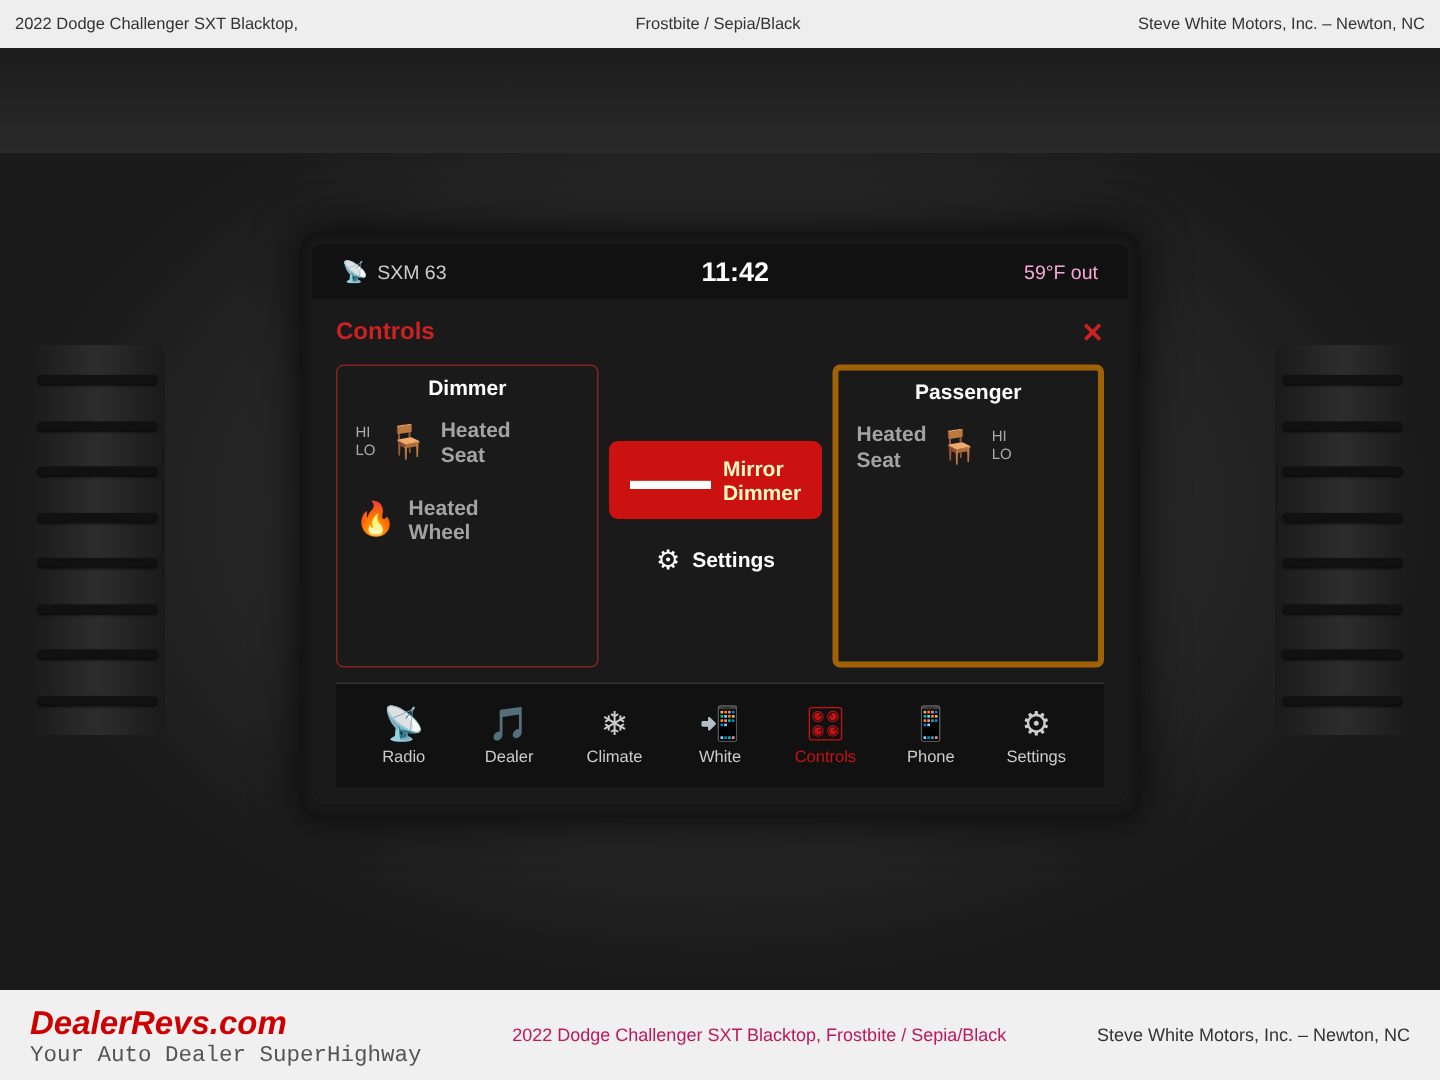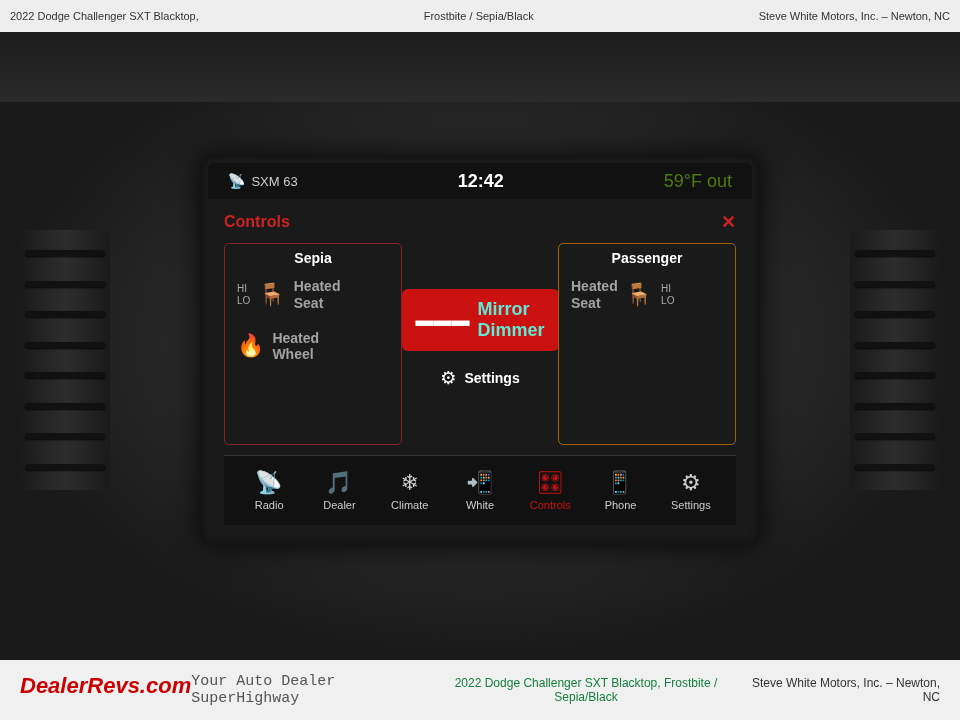--- a/index.html
+++ b/index.html
@@ -109,22 +109,22 @@
       gap: 6px;
     }
 
     .status-center {
       font-size: 18px;
       font-weight: bold;
       color: #fff;
     }
 
     .status-right {
-      font-size: 18px;
-      color: #4d7c0f;
+      font-size: 13px;
+      color: #f9a8d4;
     }
 
     
     .main-content {
       flex: 1;
       background: #1a1a1a;
       padding: 12px 16px;
       display: flex;
       flex-direction: column;
       gap: 10px;
@@ -193,22 +193,22 @@
       gap: 8px;
       cursor: pointer;
     }
 
     .mirror-icon {
       font-size: 18px;
       color: #fff;
     }
 
     .mirror-label {
-      color: #5eead4;
-      font-size: 18px;
+      color: #fef9c3;
+      font-size: 14px;
       font-weight: bold;
     }
 
     
     .settings-btn {
       background: transparent;
       border-radius: 6px;
       padding: 10px 14px;
       display: flex;
       align-items: center;
@@ -282,39 +282,40 @@
       background: rgba(255,255,255,0.93);
       display: flex;
       align-items: center;
       justify-content: space-between;
       padding: 0 20px;
       z-index: 10;
     }
 
     .dealer-logo {
       display: flex;
+      flex-direction: column;
       align-items: flex-start;
     }
 
     .dealer-logo-main {
       font-size: 22px;
       font-weight: 900;
       color: #c00;
       font-style: italic;
     }
 
     .dealer-logo-sub {
       font-size: 15px;
       color: #555;
       font-family: Liberation Mono, monospace;
     }
 
     .bottom-car-info {
       font-size: 12px;
-      color: #15803d;
+      color: #be185d;
       text-align: center;
     }
 
     .bottom-dealer-info {
       font-size: 12px;
       color: #333;
       text-align: right;
     }
 
     
@@ -351,21 +352,21 @@
       border: 1px solid #882222;
       border-radius: 5px;
       padding: 6px 8px;
       display: flex;
       flex-direction: column;
       gap: 6px;
     }
 
     .right-panel {
       flex: 1;
-      border: 1px solid #a16207;
+      border: 4px solid #a16207;
       border-radius: 5px;
       padding: 6px 8px;
       display: flex;
       flex-direction: column;
       gap: 6px;
     }
 
     .center-controls {
       display: flex;
       flex-direction: column;
@@ -389,35 +390,35 @@
 
 <div class="screen-container">
   <div class="screen-bezel">
     <div class="screen">
 
       <div class="status-bar">
         <div class="status-left">
           <span style="font-size:14px;">📡</span>
           <span>SXM 63</span>
         </div>
-        <div class="status-center">12:42</div>
+        <div class="status-center">11:42</div>
         <div class="status-right">59°F out</div>
       </div>
 
       <div class="main-content">
 
         <div class="controls-header">
           <span class="controls-title">Controls</span>
           <span class="close-btn">✕</span>
         </div>
 
         <div class="content-panels">
 
           <div class="left-panel">
-            <div class="panel-title">Sepia</div>
+            <div class="panel-title">Dimmer</div>
 
             <div class="control-row">
               <div class="hi-lo">
                 <span>HI</span>
                 <span>LO</span>
               </div>
               <span class="seat-icon">🪑</span>
               <span class="control-label">Heated<br>Seat</span>
             </div>
 

